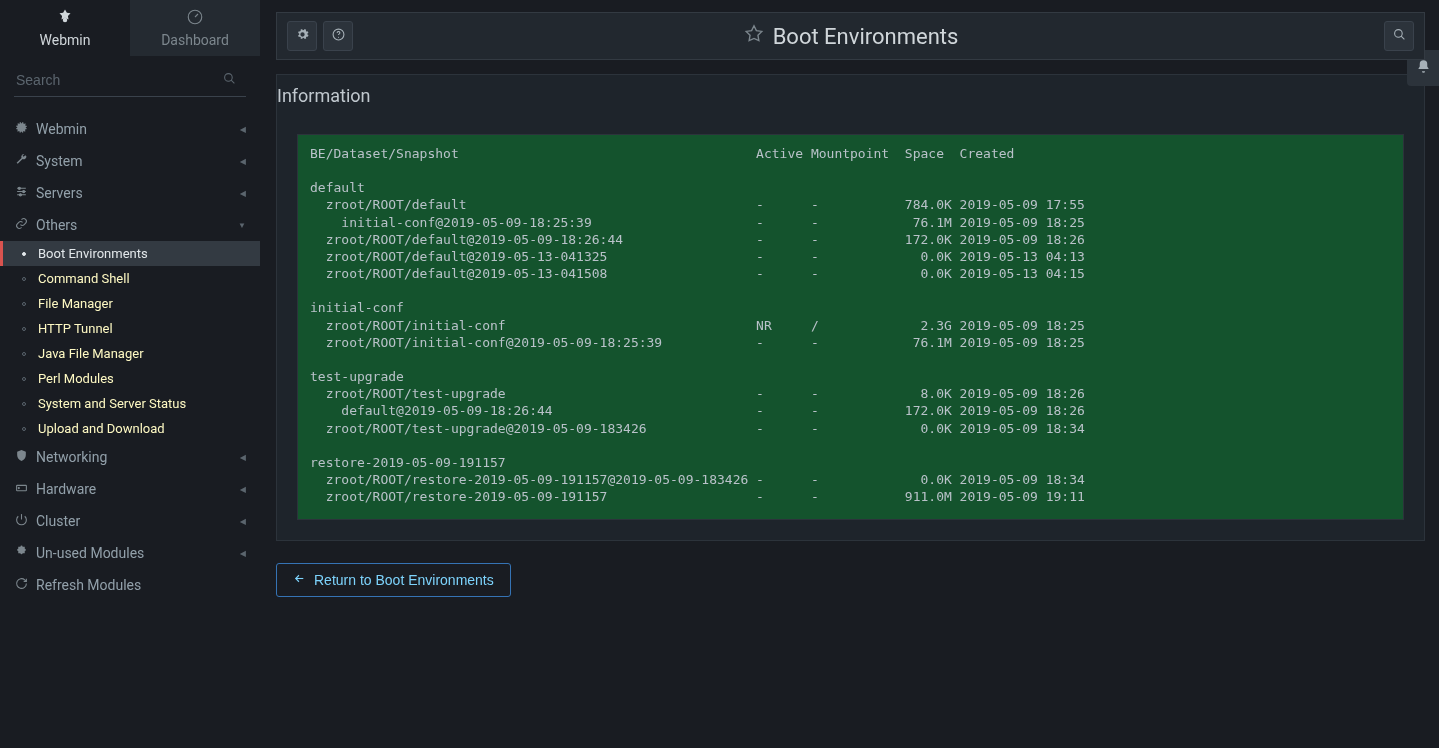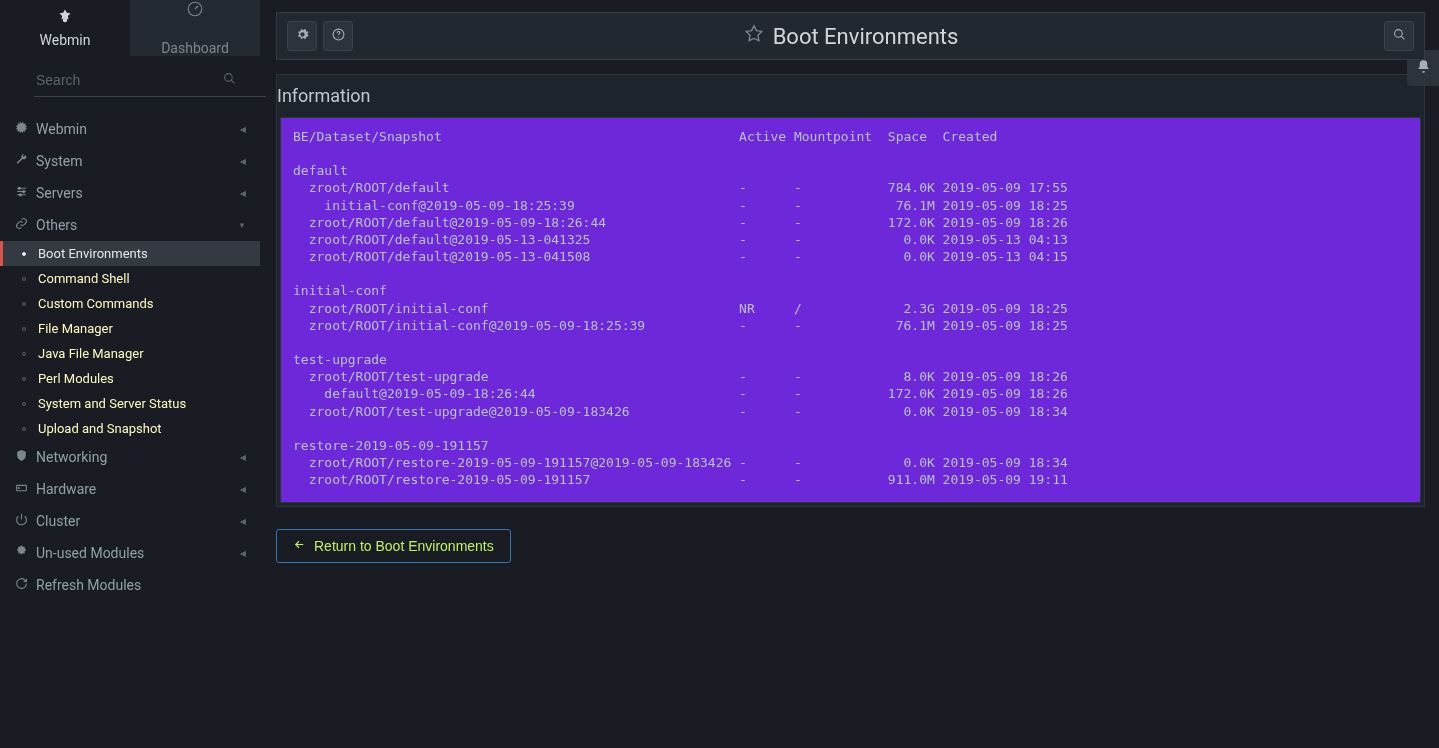--- a/index.html
+++ b/index.html
@@ -27,35 +27,34 @@
   flex: 1;
   display: flex;
   flex-direction: column;
   align-items: center;
   justify-content: center;
   cursor: pointer;
   font-size: 14px;
   color: #d0d6da;
 }
 .tab.active { background: #191c22; }
-.tab.inactive { background: #242a31; color: #7c868d; justify-content: space-between; }
+.tab.inactive { background: #242a31; color: #7c868d; }
 .tab svg { width: 18px; height: 18px; margin-bottom: 3px; }
 .tab.inactive svg { stroke: #7c868d; fill: none; }
 
 .search-wrap { padding: 10px 14px 8px; position: relative; }
 .search-input {
   width: 100%;
   background: transparent;
   border: none;
   border-bottom: 1px solid #3a424c;
   color: #a6b0b7;
   padding: 6px 28px 8px 2px;
   font-size: 14px;
   outline: none;
-  margin-left: 20px;
 }
 .search-input::placeholder { color: #5b656e; }
 .search-icon-pos {
   position: absolute;
   right: 24px;
   top: 14px;
   color: #5b656e;
 }
 
 .nav { flex: 1; overflow-y: auto; padding-top: 8px; }
@@ -144,40 +143,40 @@
   background: #1e242b;
   border: 1px solid #2c333b;
 }
 .panel-title {
   text-align: left;
   padding: 10px 0 8px;
   font-size: 18px;
   color: #c0c8ce;
 }
 .panel-body {
-  margin: 3px;
-  background: #6d28d9;
+  margin: 20px;
+  background: #14532d;
   border: 1px solid #2c333b;
   padding: 10px 12px 14px;
 }
 pre.mono {
   font-family: "DejaVu Sans Mono", Menlo, Consolas, monospace;
   font-size: 13px;
   line-height: 1.32;
   color: #b9c2c9;
   white-space: pre;
 }
 
 .return-btn {
   margin-top: 22px;
   display: inline-flex;
   align-items: center;
   gap: 8px;
   border: 1px solid #3573b5;
-  color: #bef264;
+  color: #7dd3fc;
   background: transparent;
   padding: 8px 16px;
   font-size: 14px;
   border-radius: 3px;
   cursor: pointer;
 }
 .return-btn .arrow { font-size: 13px; }
 
 </style>
 </head>
@@ -253,41 +252,41 @@
         <div class="sub-item active">
           <span class="bullet"></span>
           <span>Boot Environments</span>
         </div>
         <div class="sub-item">
           <span class="bullet"></span>
           <span>Command Shell</span>
         </div>
         <div class="sub-item">
           <span class="bullet"></span>
-          <span>Custom Commands</span>
-        </div>
-        <div class="sub-item">
-          <span class="bullet"></span>
           <span>File Manager</span>
         </div>
         <div class="sub-item">
           <span class="bullet"></span>
+          <span>HTTP Tunnel</span>
+        </div>
+        <div class="sub-item">
+          <span class="bullet"></span>
           <span>Java File Manager</span>
         </div>
         <div class="sub-item">
           <span class="bullet"></span>
           <span>Perl Modules</span>
         </div>
         <div class="sub-item">
           <span class="bullet"></span>
           <span>System and Server Status</span>
         </div>
         <div class="sub-item">
           <span class="bullet"></span>
-          <span>Upload and Snapshot</span>
+          <span>Upload and Download</span>
         </div>
       </div>
       <div class="nav-item">
         <span class="nav-icon"><svg width="13" height="13" viewBox="0 0 24 24" fill="currentColor">
             <path d="M12 2l8 3v6c0 5-3.4 9.4-8 11-4.6-1.6-8-6-8-11V5l8-3z"></path>
           </svg></span>
     <span>Networking</span>
         <span class="caret">◀</span>
       </div>
       <div class="nav-item">

